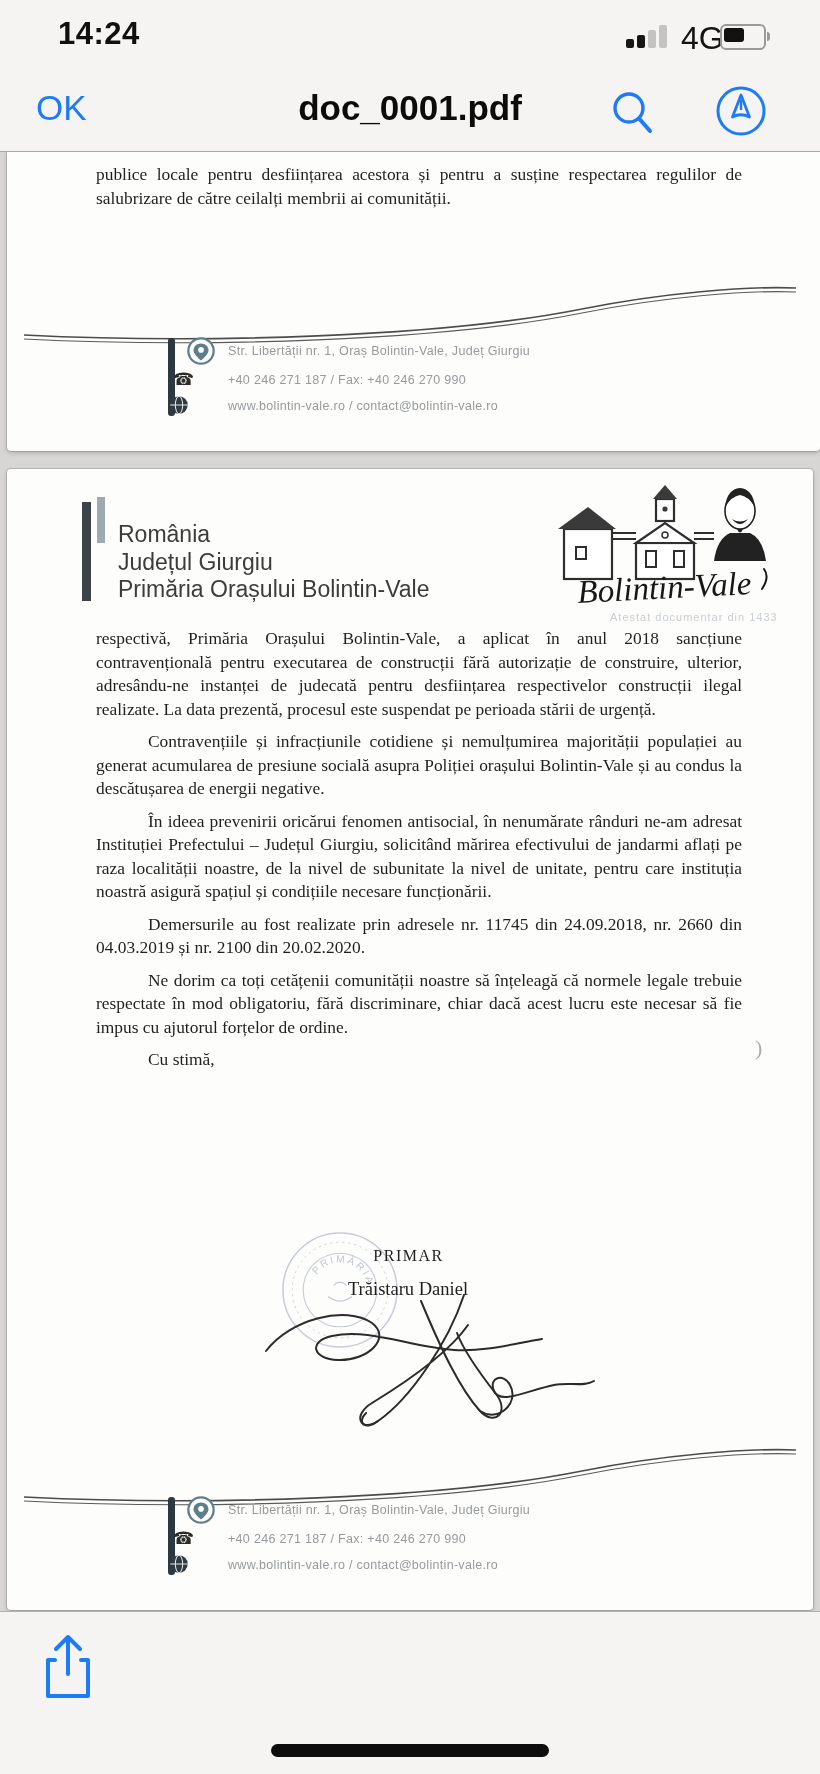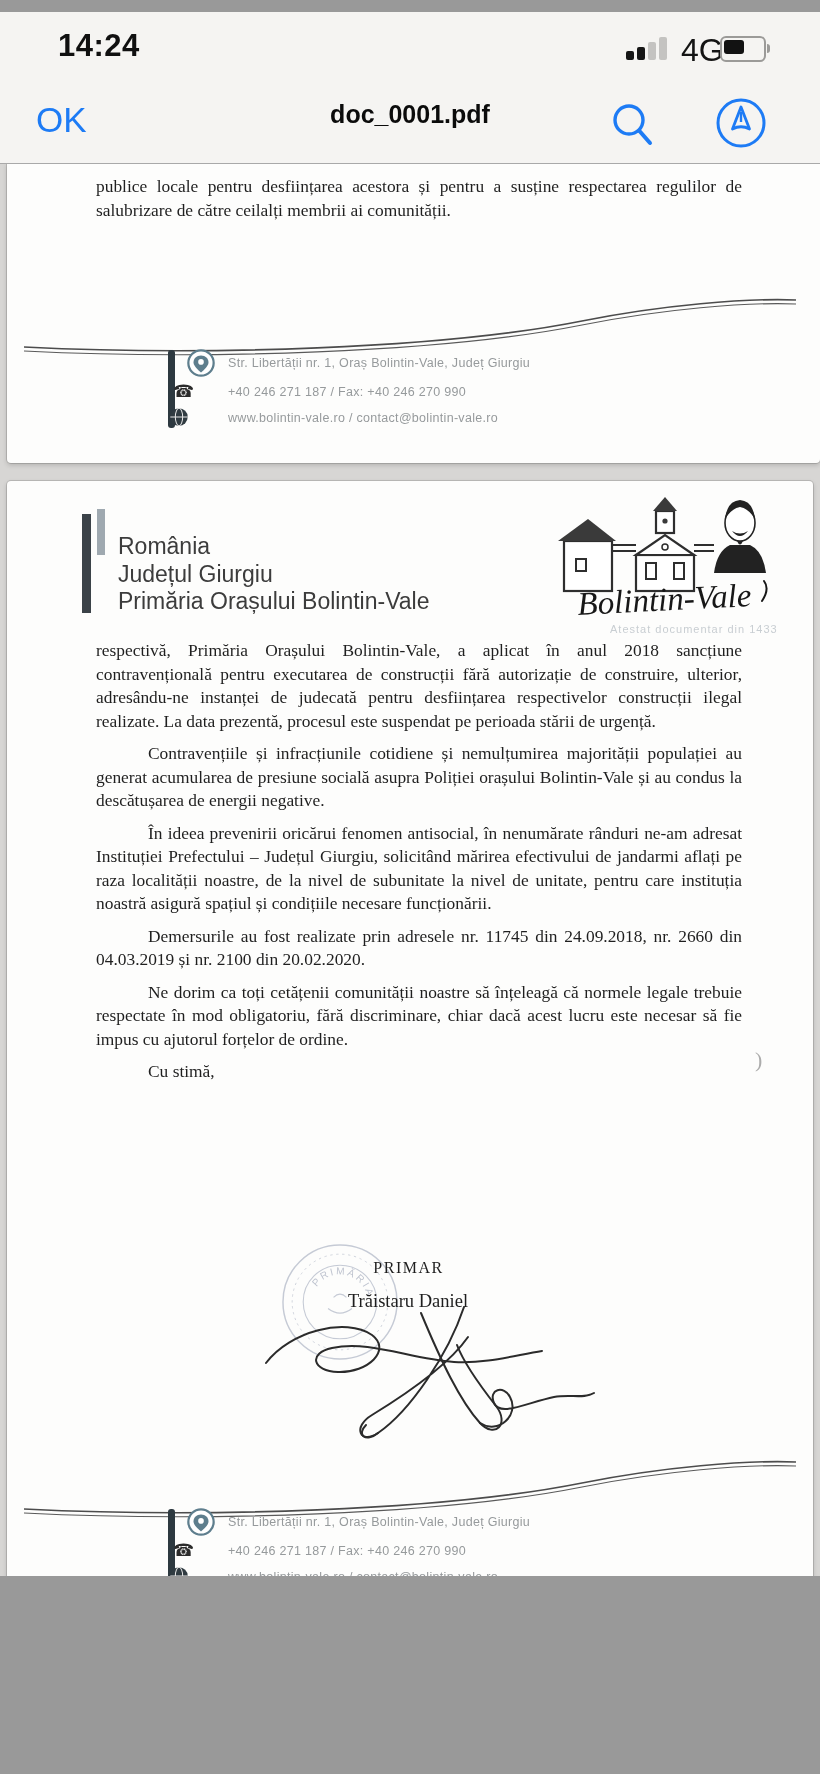--- a/index.html
+++ b/index.html
@@ -1,35 +1,35 @@
 <!DOCTYPE html>
 <html><head>
 <meta charset="utf-8">
 <style>
   html,body{margin:0;padding:0;background:#999;}
   .phone{
-    position:relative;width:820px;height:1564px;margin:12px auto;
+    position:relative;width:820px;height:1774px;margin:0 auto;
     background:#d7d6d4;overflow:hidden;
     font-family:"Liberation Sans",sans-serif;
   }
   
   .chrome{position:absolute;top:0;left:0;right:0;height:151px;background:#f5f4f2;border-bottom:1px solid #a9a9a9;z-index:10;}
   .time{position:absolute;left:58px;top:16px;font-size:31px;font-weight:700;color:#101010;letter-spacing:.5px;}
   .sigbars{position:absolute;left:626px;top:24px;width:46px;height:24px;}
   .sigbars i{position:absolute;bottom:0;width:8px;border-radius:2px;background:#161616;}
   .sigbars i:nth-child(1){left:0;height:9px;}
   .sigbars i:nth-child(2){left:11px;height:13px;}
   .sigbars i:nth-child(3){left:22px;height:18px;background:#c4c3c1;}
   .sigbars i:nth-child(4){left:33px;height:23px;background:#c4c3c1;}
   .nettype{position:absolute;left:681px;top:20px;font-size:32px;color:#141414;}
   .batt{position:absolute;left:720px;top:24px;width:42px;height:22px;border:2px solid #9b9a98;border-radius:6px;}
   .batt .fill{position:absolute;left:2px;top:2px;width:20px;height:14px;background:#121212;border-radius:3px;}
   .batt .nub{position:absolute;right:-6px;top:6px;width:3px;height:9px;background:#9b9a98;border-radius:0 3px 3px 0;}
   .ok-btn{position:absolute;left:36px;top:88px;font-size:35px;color:#1d7bf5;cursor:pointer;background:none;border:none;padding:0;font-family:inherit;}
-  .doc-title{position:absolute;left:0;right:0;top:88px;text-align:center;font-size:25px;font-weight:700;color:#0b0b0b;}
+  .doc-title{position:absolute;left:0;right:0;top:88px;text-align:center;font-size:35px;font-weight:700;color:#0b0b0b;}
   .icon-btn{position:absolute;background:none;border:none;padding:0;cursor:pointer;}
   
   .scroll{position:absolute;top:152px;left:0;right:0;bottom:163px;background:#d7d6d4;}
   .page{position:absolute;left:7px;width:806px;background:#fdfdfc;border-radius:4px;
         box-shadow:0 0 0 1px rgba(0,0,0,.13),0 2px 5px rgba(0,0,0,.18);}
   .page1{top:-1px;height:300px;border-top-left-radius:0;border-top-right-radius:0;padding-left:7px;}
   .page2{top:317px;height:1141px;}
   .body-text{font-family:"Liberation Serif",serif;font-size:17.4px;line-height:23.5px;
              color:#1f1f1f;text-align:justify;}
   .body-text p{margin:0 0 9px 0;}

